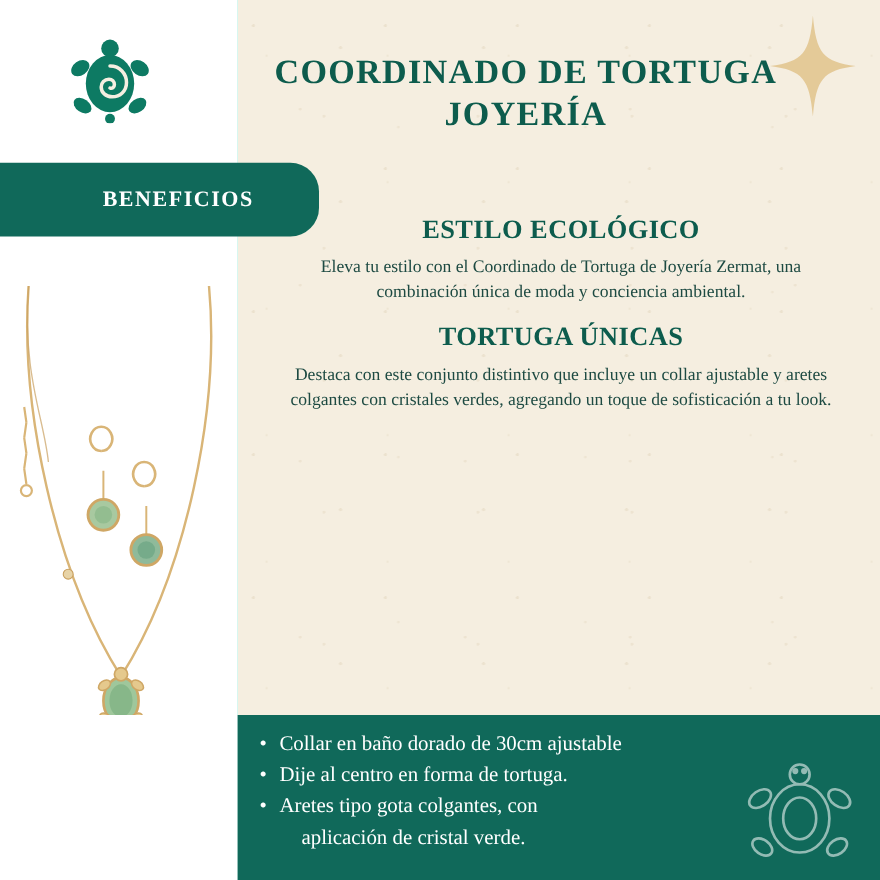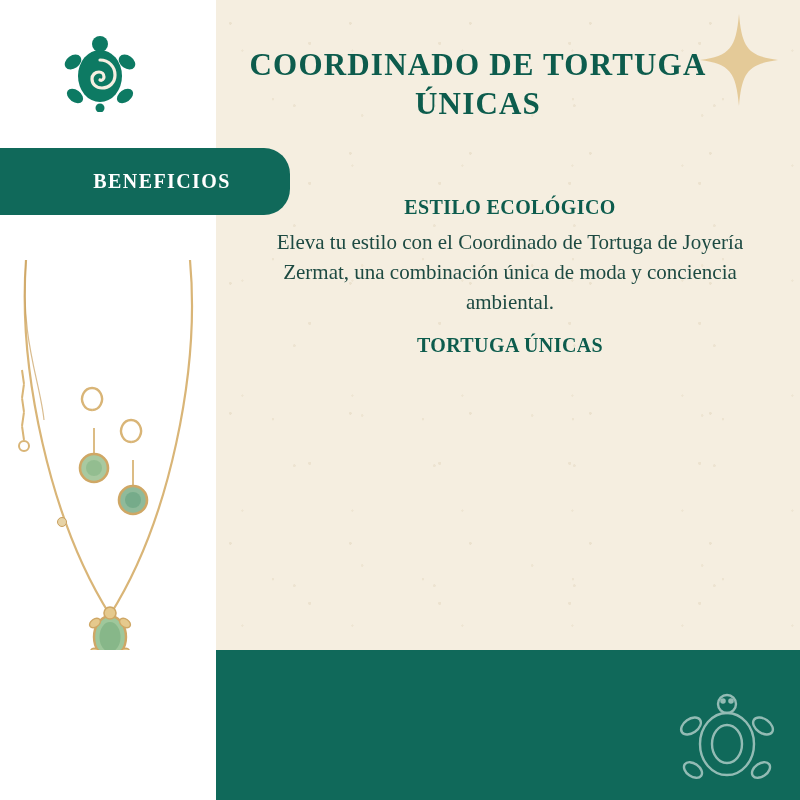--- a/index.html
+++ b/index.html
@@ -102,29 +102,29 @@
   
   .sections {
     position: absolute;
     left: 246px; top: 196px;
     width: 528px;
   }
   .section { margin-bottom: 17px; text-align: center; }
   .section h2 {
     font-family: "Liberation Serif", serif;
     font-weight: bold;
-    font-size: 20px;
+    font-size: 24px;
     letter-spacing: .4px;
     color: #0d5c4d;
     margin-bottom: 9px;
     text-align: center;
   }
   .section p {
     font-family: "Liberation Serif", serif;
-    font-size: 21px;
+    font-size: 16px;
     line-height: 1.42;
     color: #1d4a42;
     padding: 0 6px;
   }
 
   
   .bottom-bar {
     position: absolute;
     left: 216px; top: 650px;
     width: 584px; height: 150px;
@@ -228,46 +228,53 @@
       <circle cx="37" cy="10" r="8" fill="#0d7a63"></circle>
       <ellipse cx="10" cy="28" rx="9" ry="6.5" transform="rotate(-35 10 28)" fill="#0d7a63"></ellipse>
       <ellipse cx="64" cy="28" rx="9" ry="6.5" transform="rotate(35 64 28)" fill="#0d7a63"></ellipse>
       <ellipse cx="12" cy="62" rx="9" ry="6" transform="rotate(35 12 62)" fill="#0d7a63"></ellipse>
       <ellipse cx="62" cy="62" rx="9" ry="6" transform="rotate(-35 62 62)" fill="#0d7a63"></ellipse>
       <circle cx="37" cy="74" r="4.5" fill="#0d7a63"></circle>
     </svg>
 
     <div class="title-wrap">
       <div class="title-line">COORDINADO DE TORTUGA</div>
-      <div class="title-line">ÚNICAS</div>
+      <div class="title-line">JOYERÍA</div>
     </div>
 
     <svg class="sparkle" style="left:700px; top:14px; width:78px; height:92px;" viewBox="0 0 78 92">
       <path d="M39 0 C42 34 48 42 78 46 C48 50 42 58 39 92 C36 58 30 50 0 46 C30 42 36 34 39 0 Z" fill="#e2c590" opacity=".9"></path>
     </svg>
   </div>
 
   <div class="benefits-ribbon">
     <span>BENEFICIOS</span>
   </div>
 
   <div class="sections">
     <div class="section">
       <h2>ESTILO ECOLÓGICO</h2>
       <p>Eleva tu estilo con el Coordinado de Tortuga de Joyería Zermat, una combinación única de moda y conciencia ambiental.</p>
     </div>
     <div class="section">
       <h2>TORTUGA ÚNICAS</h2>
+      <p>Destaca con este conjunto distintivo que incluye un collar ajustable y aretes colgantes con cristales verdes, agregando un toque de sofisticación a tu look.</p>
     </div>
     <div class="section">
     </div>
   </div>
 
   <div class="left-bottom-fill"></div>
   <div class="bottom-bar">
+    <ul class="bullets">
+      <li>Collar en baño dorado de 30cm ajustable</li>
+      <li>Dije al centro en forma de tortuga.</li>
+      <li>Aretes tipo gota colgantes, con</li>
+      <li class="cont">aplicación de cristal verde.</li>
+    </ul>
     <svg class="corner-turtle" viewBox="0 0 110 104">
       <g fill="none" stroke="#ffffff" stroke-width="2.4">
         <ellipse cx="55" cy="58" rx="27" ry="31"></ellipse>
         <ellipse cx="55" cy="58" rx="15" ry="19"></ellipse>
         <circle cx="55" cy="18" r="9"></circle>
         <circle cx="51" cy="15" r="1.6" fill="#ffffff"></circle>
         <circle cx="59" cy="15" r="1.6" fill="#ffffff"></circle>
         <ellipse cx="19" cy="40" rx="11" ry="7" transform="rotate(-35 19 40)"></ellipse>
         <ellipse cx="91" cy="40" rx="11" ry="7" transform="rotate(35 91 40)"></ellipse>
         <ellipse cx="21" cy="84" rx="10" ry="6.5" transform="rotate(35 21 84)"></ellipse>

